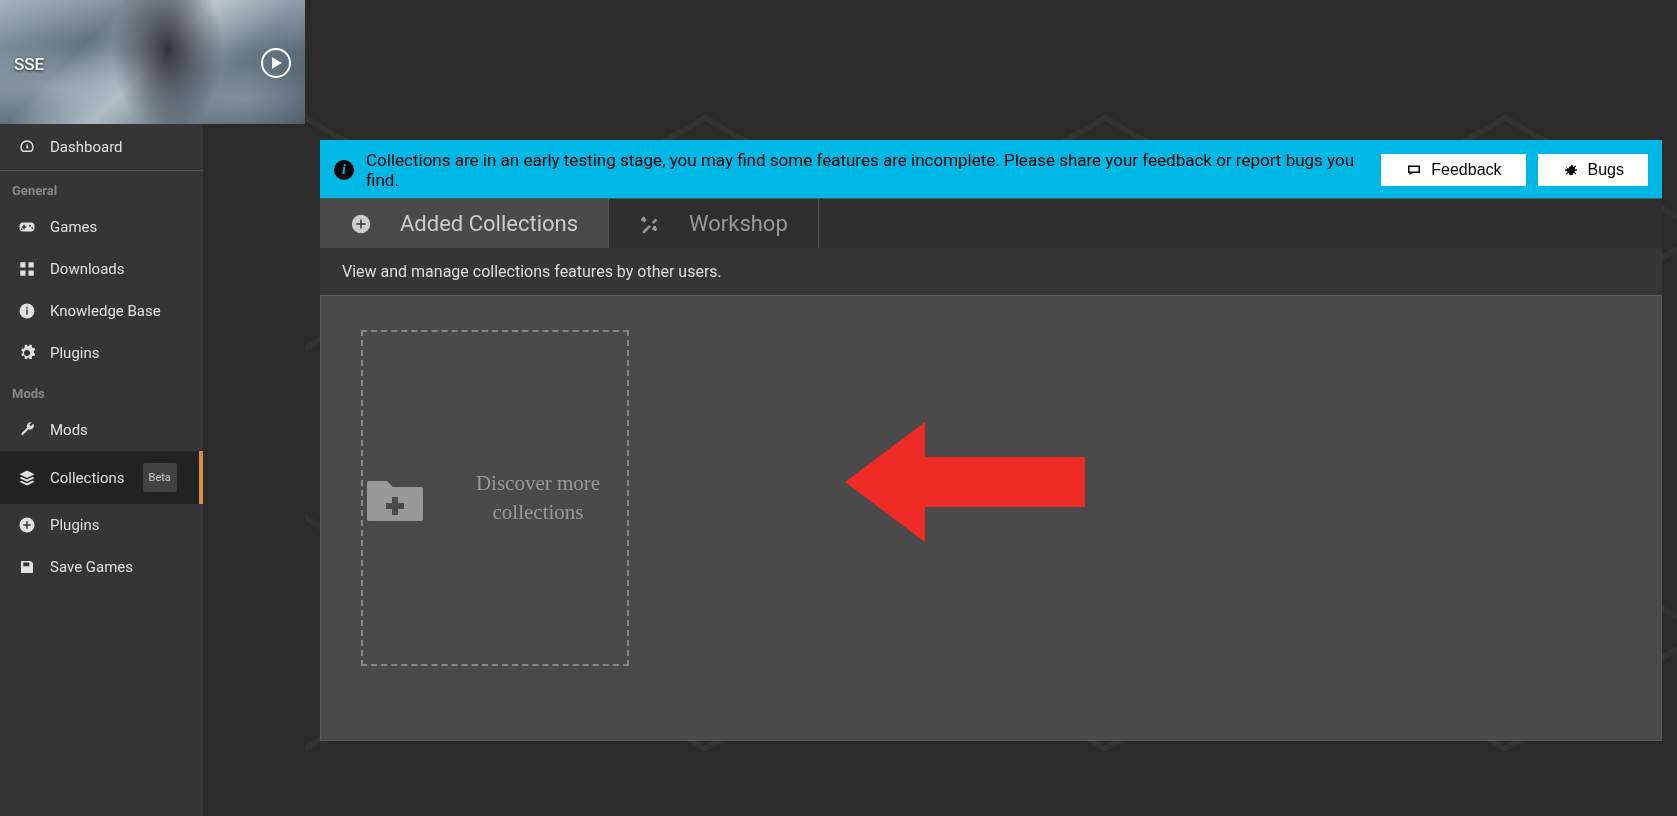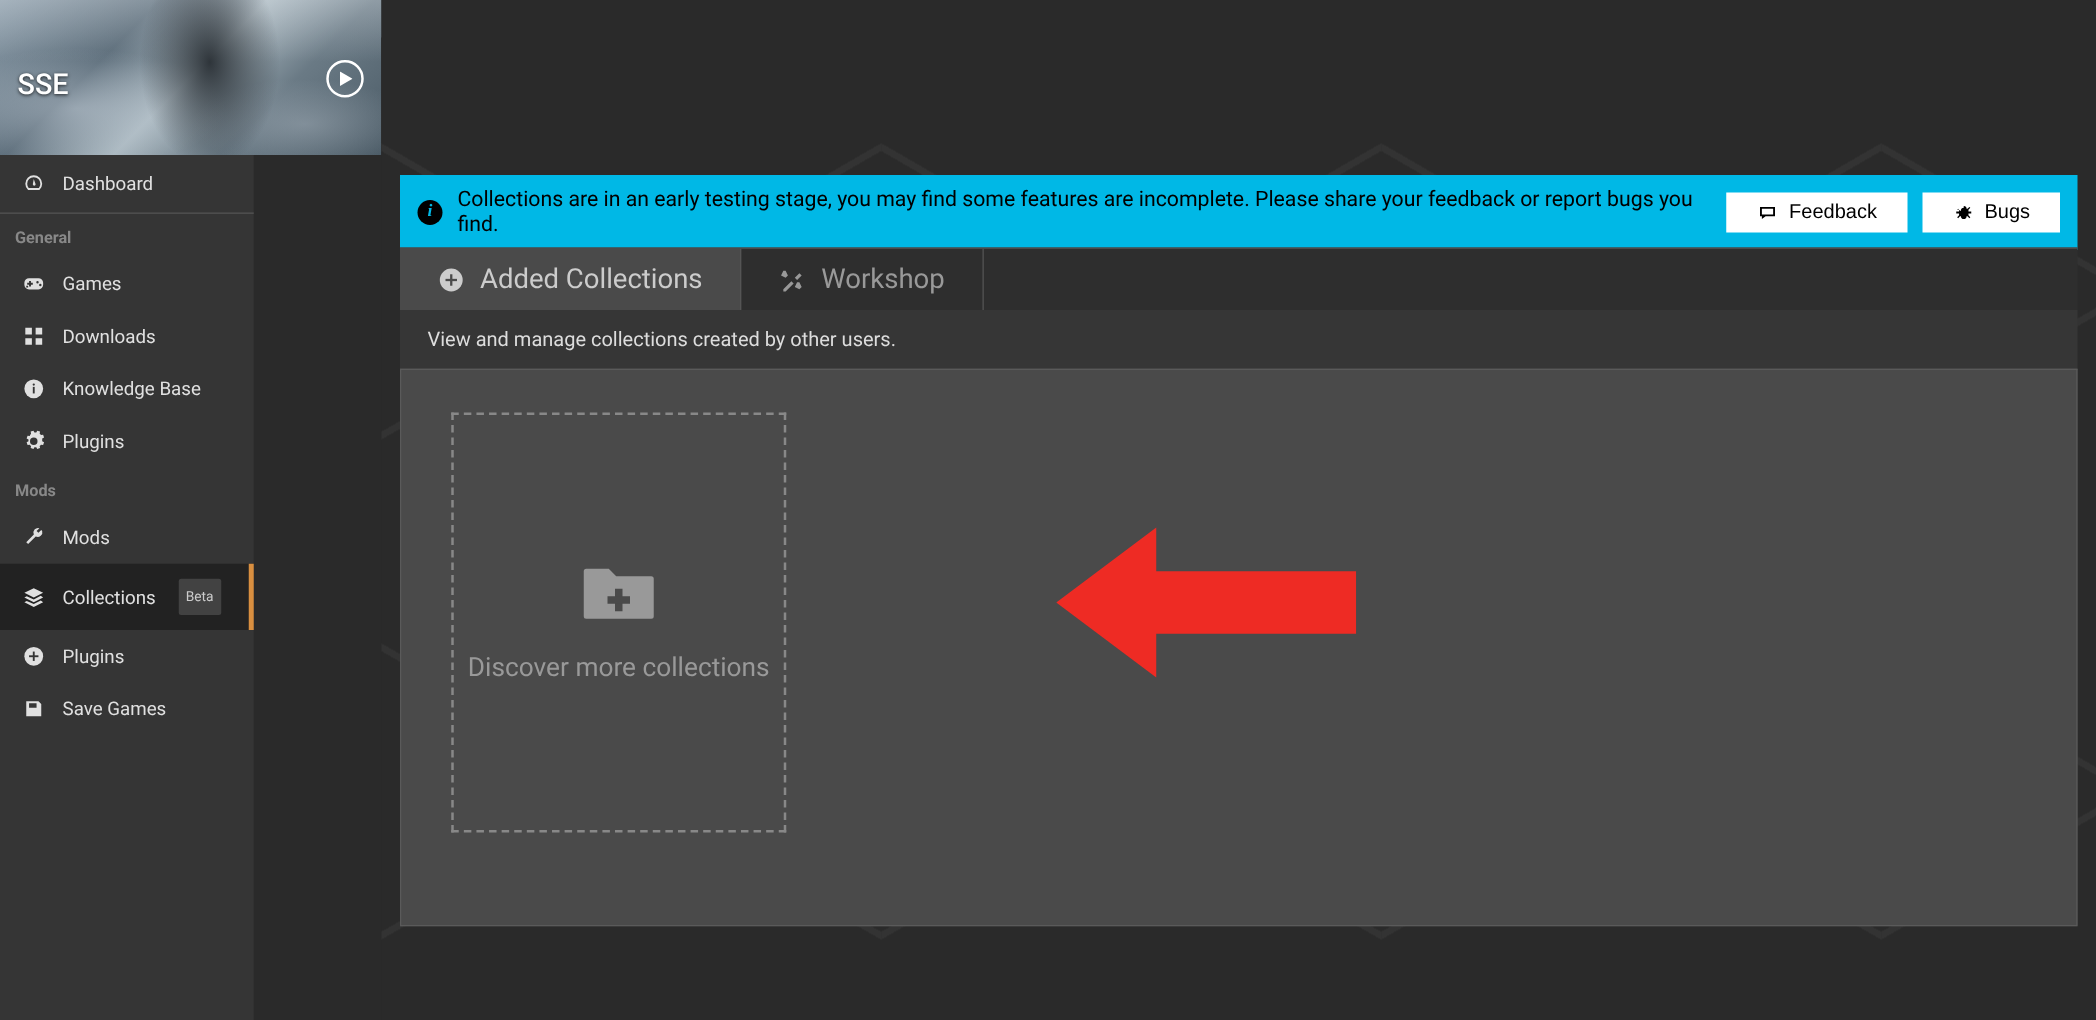--- a/index.html
+++ b/index.html
@@ -35,21 +35,21 @@
     radial-gradient(ellipse 80px 120px at 55% 40%, rgba(25,30,35,0.85) 0%, transparent 70%),
     radial-gradient(ellipse 200px 80px at 20% 70%, rgba(200,210,220,0.5) 0%, transparent 60%),
     radial-gradient(ellipse 150px 60px at 80% 80%, rgba(180,190,200,0.4) 0%, transparent 60%),
     linear-gradient(180deg, rgba(230,235,240,0.3) 0%, transparent 40%);
 }
 .game-banner-label {
   position: absolute;
   left: 14px;
   top: 54px;
   color: #fff;
-  font-size: 23px;
+  font-size: 17px;
   font-weight: 500;
   text-shadow: 0 1px 3px rgba(0,0,0,0.8);
 }
 .play-circle {
   position: absolute;
   right: 14px;
   top: 48px;
   width: 30px;
   height: 30px;
   border: 2.5px solid #fff;
@@ -167,21 +167,21 @@
   left: 15px;
   right: 15px;
   height: 50px;
   background: #2e2e2e;
   border-top: 1px solid #555;
   display: flex;
 }
 .tab {
   display: flex;
   align-items: center;
-  gap: 12px;
+  gap: 28px;
   padding: 0 30px;
   font-size: 22px;
   color: #999;
   cursor: pointer;
   border-right: 1px solid #555;
 }
 .tab.active {
   background: #4a4a4a;
   color: #ccc;
 }
@@ -208,25 +208,25 @@
   background: #4a4a4a;
   padding: 34px 40px;
   border: 1px solid #5a5a5a;
 }
 
 .discover-card {
   width: 268px;
   height: 336px;
   border: 2px dashed #888;
   display: flex;
-  flex-direction: column;
   align-items: center;
   justify-content: center;
   gap: 22px;
   cursor: pointer;
+  font-family: Liberation Serif, serif;
 }
 .discover-card-text {
   font-size: 21px;
   color: #999;
   text-align: center;
   line-height: 1.4;
 }
 .folder-plus {
   width: 64px;
   height: 54px;
@@ -385,21 +385,21 @@
       <span>Added Collections</span>
     </div>
     <div class="tab">
       <svg viewBox="0 0 24 24">
           <path d="M4 20l7-7 2 2-7 7H4v-2zm14-14l2 2-4 4-2-2 4-4zM6 4l2 4-2 2-4-2 2-4h2zm12 10l2 4-2 2-4-2 2-4h2z"></path>
         </svg>
       <span>Workshop</span>
     </div>
   </div>
 
-  <div class="desc-bar">View and manage collections created by other users.</div>
+  <div class="desc-bar">View and manage collections features by other users.</div>
 
   <div class="content-pane">
     <div class="discover-card">
       <div class="folder-plus">
         <svg viewBox="0 0 64 54">
             <path d="M6 10h18l6 6h28a2 2 0 012 2v30a2 2 0 01-2 2H6a2 2 0 01-2-2V12a2 2 0 012-2z" fill="#999"></path>
             <rect x="29" y="26" width="6" height="18" fill="#4a4a4a"></rect>
             <rect x="23" y="32" width="18" height="6" fill="#4a4a4a"></rect>
           </svg>
       </div>

